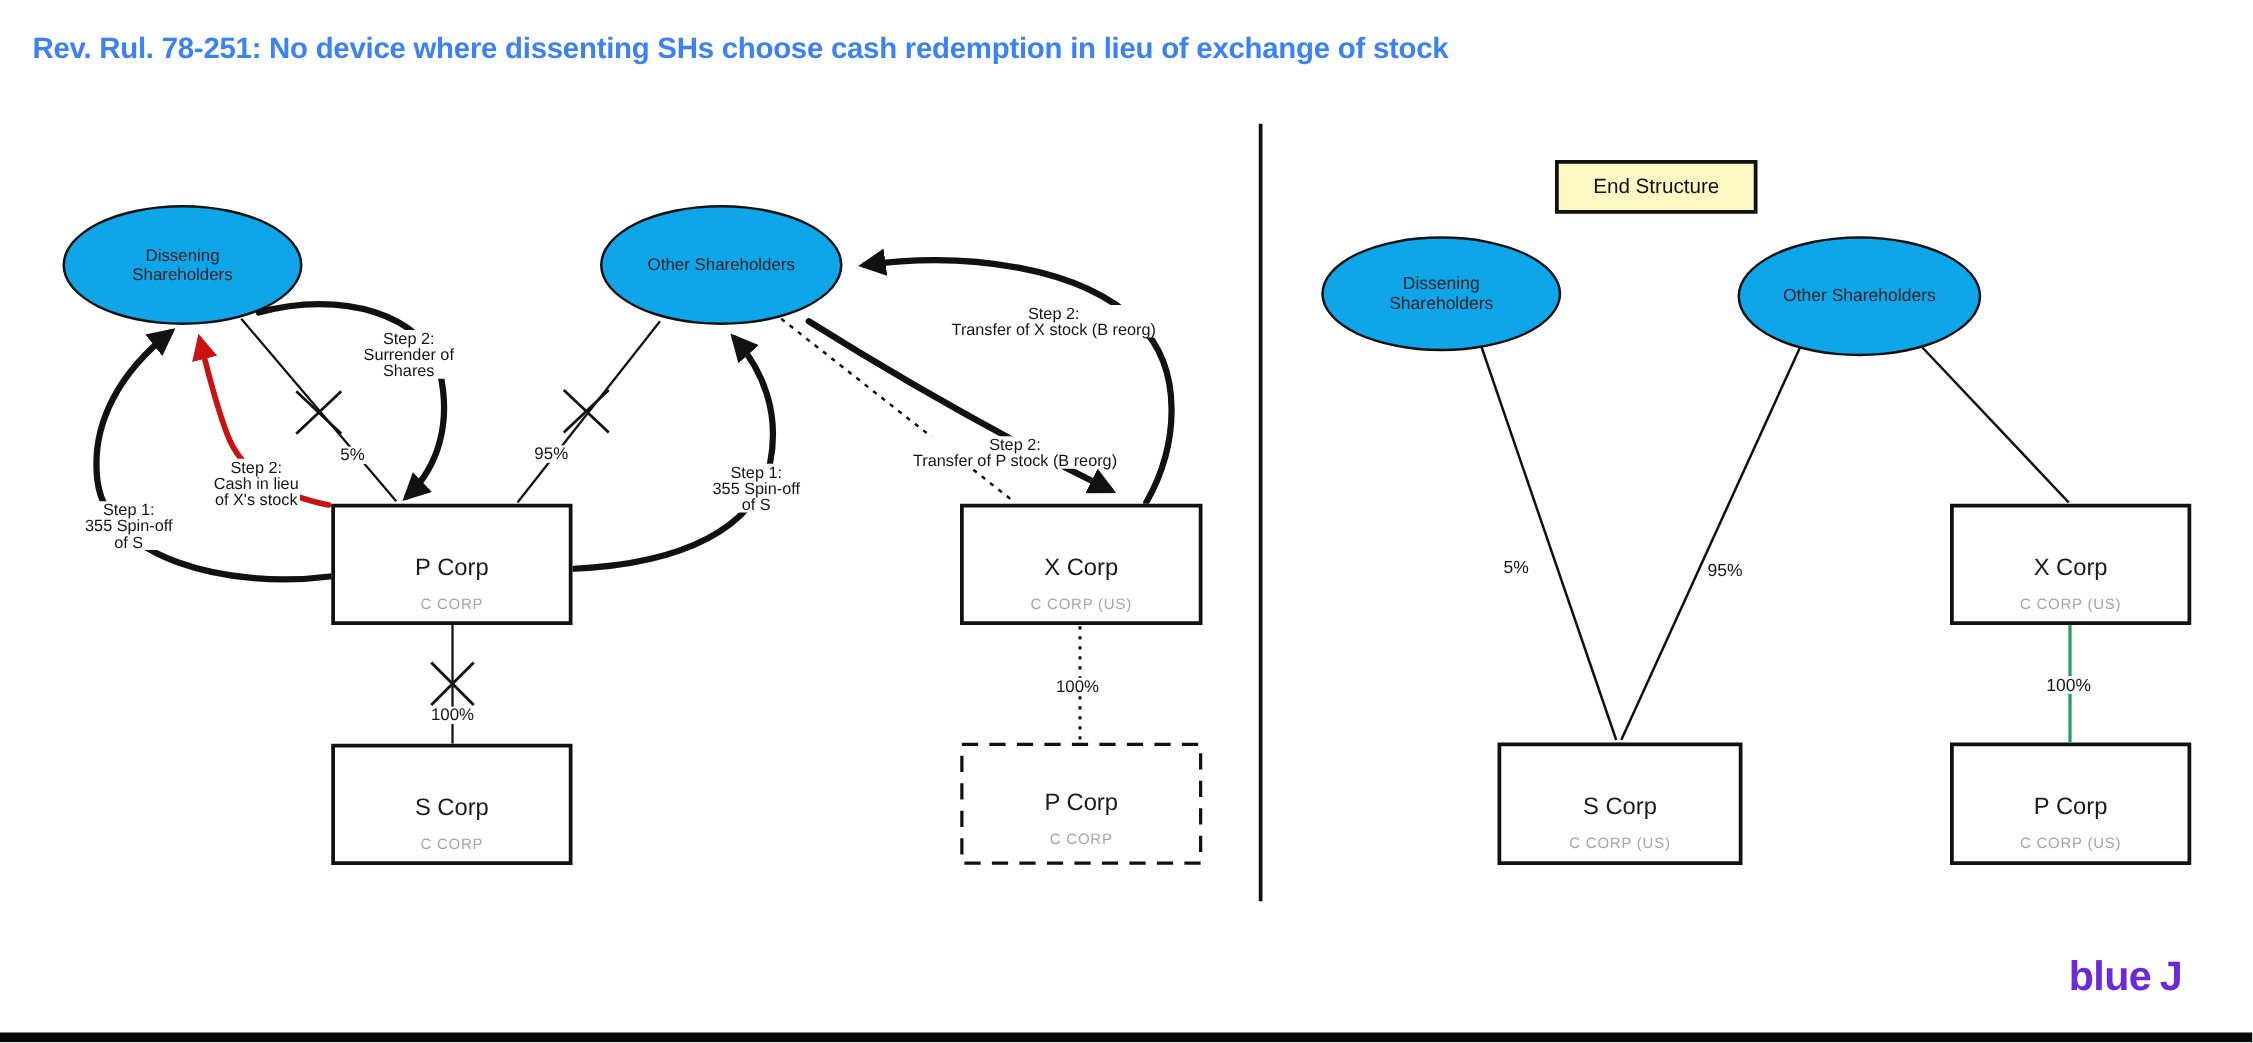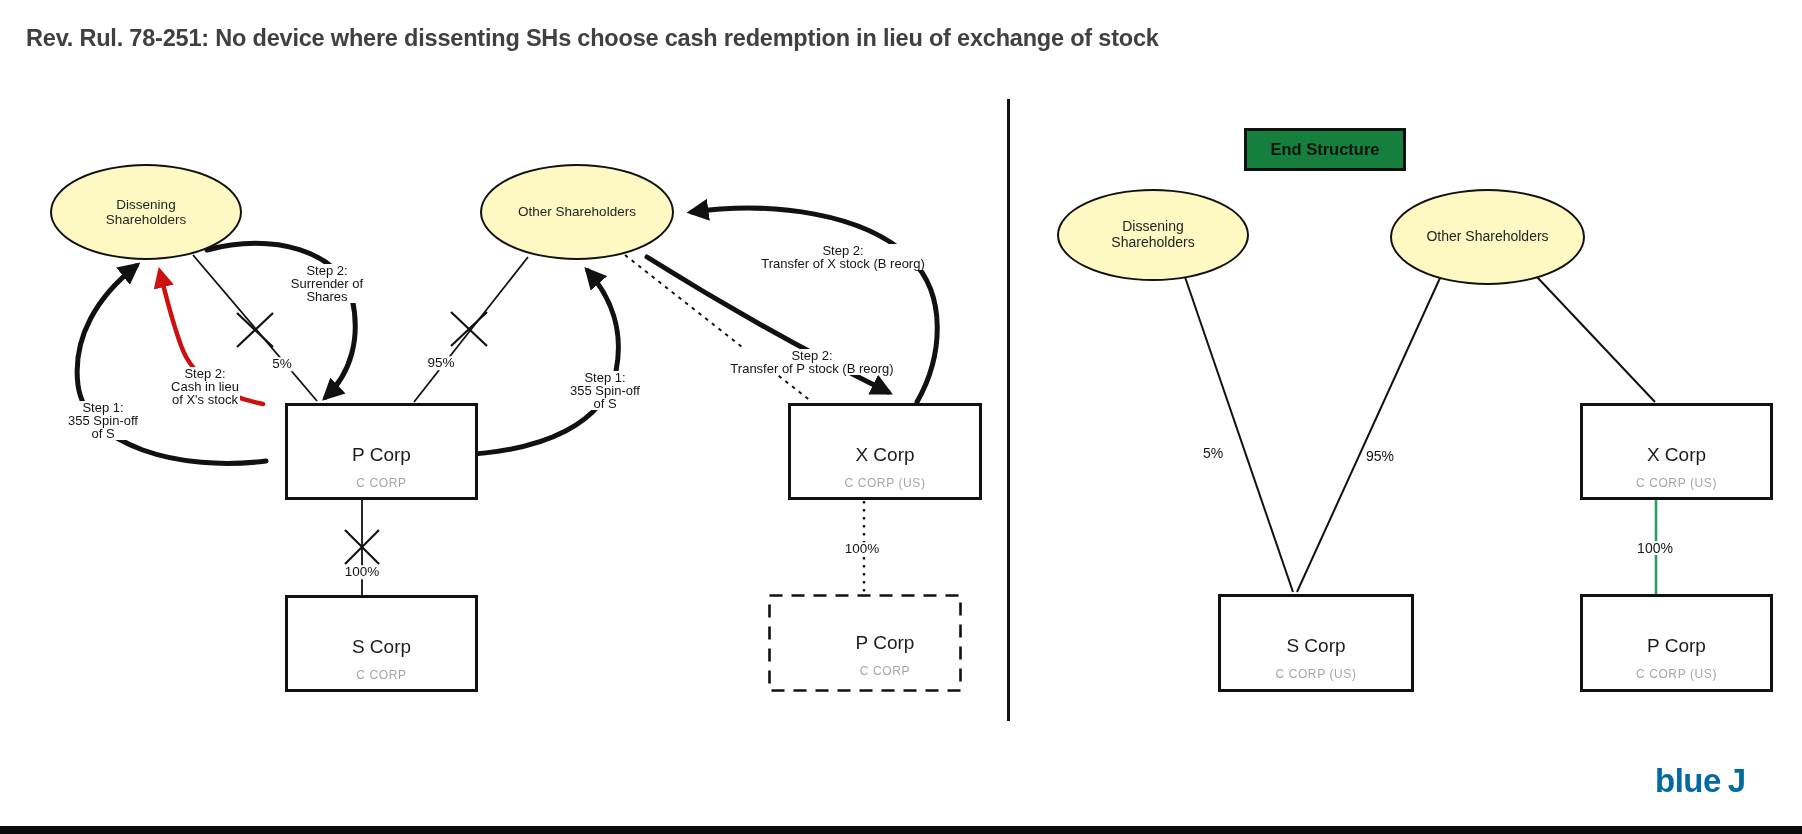--- a/index.html
+++ b/index.html
@@ -3,49 +3,49 @@
 <meta charset="utf-8">
 <style>
   html,body{margin:0;padding:0;background:#ffffff;}
   #stage{
     position:relative;width:1802px;height:834px;background:#ffffff;overflow:hidden;
     font-family:"Liberation Sans", sans-serif;color:#161616;
   }
   #diagram-svg{position:absolute;left:0;top:0;z-index:1;}
   .abs{position:absolute;z-index:2;}
   .page-title{
-    left:26px;top:25px;font-size:23.5px;font-weight:bold;color:#404040;letter-spacing:-0.2px;
+    left:26px;top:25px;font-size:23.5px;font-weight:bold;color:#3b82f6;letter-spacing:-0.2px;
     white-space:nowrap;
   }
   .corp-box{
     box-sizing:border-box;background:#ffffff;border:3px solid #111111;
-    display:flex;flex-direction:column;align-items:center;padding-top:39px;margin-left:20px;
+    display:flex;flex-direction:column;align-items:center;padding-top:39px;
   }
   .corp-box.dashed{border:none;background:transparent;}
   .corp-name{font-size:19px;color:#1c1c1c;line-height:1.1;}
   .corp-type{font-size:12px;color:#a6a6a6;letter-spacing:0.6px;margin-top:10px;}
   .ellipse-node{
-    box-sizing:border-box;background:#fef9c3;border:2.2px solid #111111;border-radius:50%;
+    box-sizing:border-box;background:#0ea5e9;border:2.2px solid #111111;border-radius:50%;
     display:flex;align-items:center;justify-content:center;text-align:center;
   }
   .ellipse-label{font-size:13.5px;color:#242424;line-height:1.12;white-space:pre-line;}
   .ellipse-label.right{font-size:14px;}
   .step-label{
     transform:translate(-50%,0);background:#ffffff;text-align:center;
     font-size:13px;line-height:1.0;color:#141414;white-space:pre-line;padding:0 1px;
   }
   .pct-label{
     transform:translate(-50%,-50%);background:#ffffff;font-size:13.5px;color:#141414;
     padding:0 2px;line-height:1.0;
   }
   .pct-label.right{font-size:14px;}
   .end-structure{
-    box-sizing:border-box;border:3px solid #111111;background:#15803d;
+    box-sizing:border-box;border:3px solid #111111;background:#fef9c3;
     display:flex;align-items:center;justify-content:center;
-    font-size:16.5px;font-weight:bold;color:#111111;
+    font-size:16.5px;font-weight:normal;color:#111111;
   }
   .divider{background:#111111;}
   .bottom-bar{left:0;top:826px;width:1802px;height:8px;background:#0a0a0a;}
   .logo{left:1655px;top:762px;font-size:33px;font-weight:bold;letter-spacing:-0.5px;white-space:nowrap;}
   .logo .j{margin-left:7px;}
 </style>
 </head>
 <body>
 
 <div id="stage">
@@ -168,18 +168,18 @@
   </div>
   <div class="abs corp-box" style="left:1560px;top:594px;width:193px;height:98px;">
     <div class="corp-name">P Corp</div>
     <div class="corp-type">C CORP (US)</div>
   </div>
 
   <div class="abs pct-label right" style="left:1213px;top:453px;">5%</div>
   <div class="abs pct-label right" style="left:1380px;top:456px;">95%</div>
   <div class="abs pct-label right" style="left:1655px;top:548px;">100%</div>
 
-  <div class="abs logo" style="color:#0369a1;">
+  <div class="abs logo" style="color:#6d28d9;">
     <span>blue</span><span class="j">J</span>
   </div>
   <div class="abs bottom-bar"></div>
 
 </div>
 
 </body></html>

